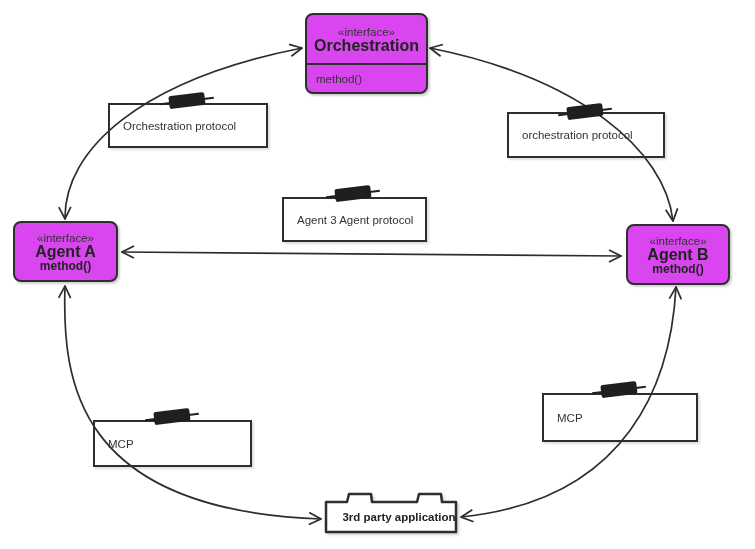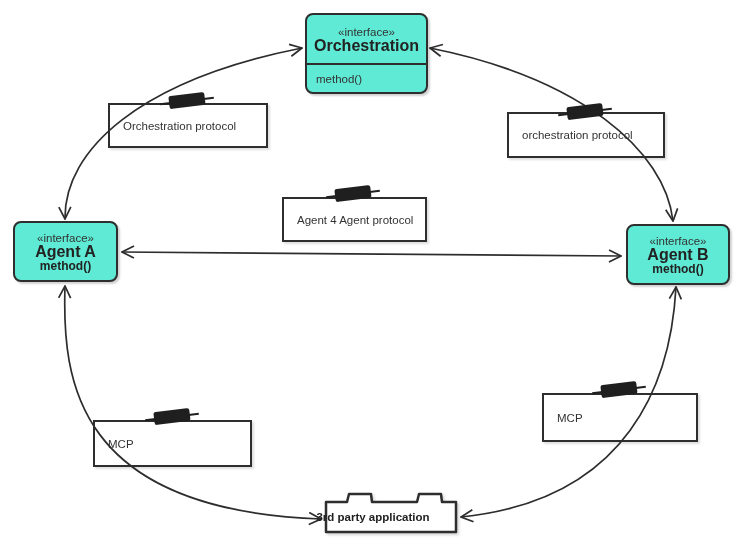--- a/index.html
+++ b/index.html
@@ -20,21 +20,21 @@
     left: 0; top: 0;
     width: 755px; height: 549px;
     z-index: 2;
     pointer-events: none;
   }
   .edges-layer path { pointer-events: stroke; }
 
   
   .class-box {
     position: absolute;
-    background: #5eead4;
+    background: #d946ef;
     border: 2.5px solid #2e2e2e;
     border-radius: 8px;
     box-shadow: 2px 2px 2px rgba(0,0,0,0.18);
     display: flex;
     flex-direction: column;
     color: #333333;
     z-index: 3;
     font-size: 11.5px;
   }
   .class-box .header {
@@ -81,21 +81,21 @@
   .marker-icon {
     position: absolute;
     width: 58px; height: 20px;
     z-index: 4;
     pointer-events: none;
   }
 
   
   .third-party-label {
     position: absolute;
-    left: 308px; top: 501px;
+    left: 334px; top: 501px;
     width: 130px; height: 31px;
     display: flex;
     align-items: center;
     justify-content: center;
     font-size: 11.5px;
     font-weight: 700;
     color: #222222;
     z-index: 3;
   }
 </style>
@@ -106,21 +106,21 @@
 
   <div class="label-box" style="left:108px; top:103px; width:160px; height:45px;">
     <span>Orchestration protocol</span>
   </div>
 
   <div class="label-box" style="left:507px; top:112px; width:158px; height:46px;">
     <span>orchestration protocol</span>
   </div>
 
   <div class="label-box" style="left:282px; top:197px; width:145px; height:45px;">
-    <span>Agent 4 Agent protocol</span>
+    <span>Agent 3 Agent protocol</span>
   </div>
 
   <div class="label-box" style="left:93px; top:420px; width:159px; height:47px;">
     <span>MCP</span>
   </div>
 
   <div class="label-box" style="left:542px; top:393px; width:156px; height:49px;">
     <span>MCP</span>
   </div>
 

